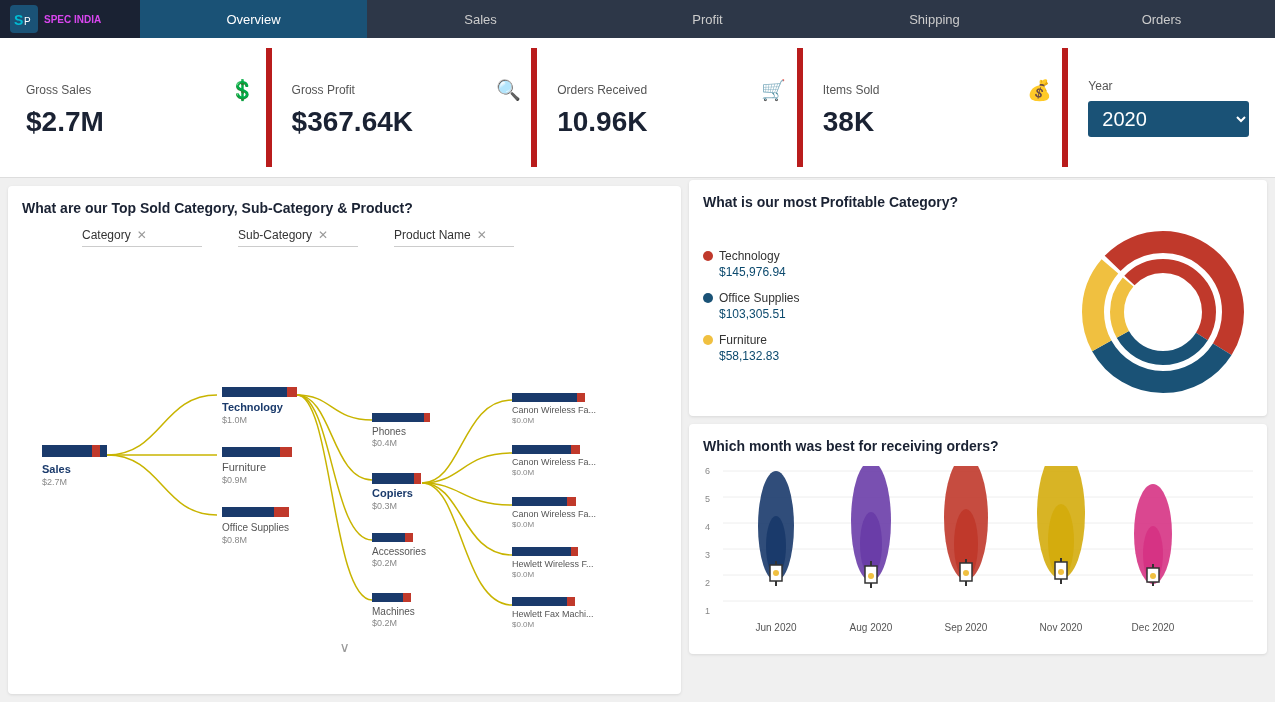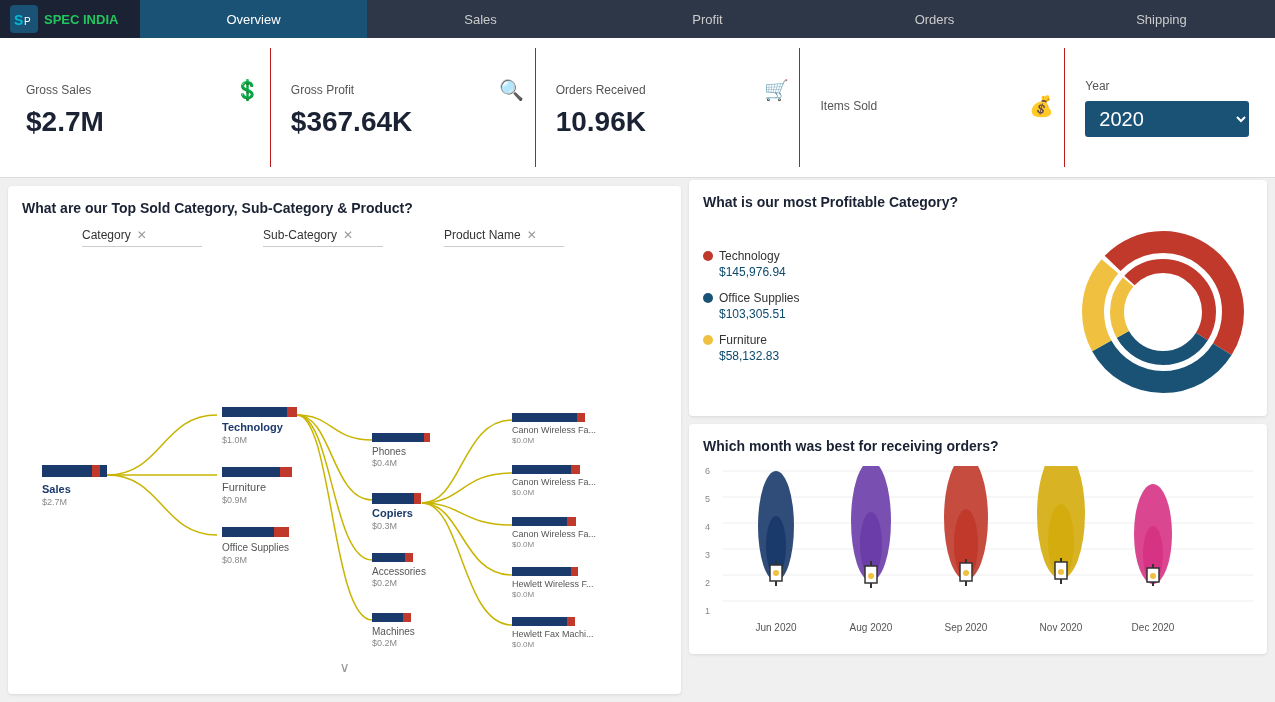--- a/index.html
+++ b/index.html
@@ -13,21 +13,21 @@
       align-items: center;
     }
     .logo-area {
       width: 140px;
       display: flex;
       align-items: center;
       padding: 0 10px;
       background: #1a2233;
       height: 100%;
     }
-    .logo-text { color: #22c55e; font-size: 13px; font-weight: bold; }
+    .logo-text { color: #d946ef; font-size: 10px; font-weight: bold; }
     .logo-icon { width: 28px; height: 28px; margin-right: 6px; }
     .nav-tabs { display: flex; flex: 1; height: 100%; }
     .nav-tab {
       flex: 1;
       display: flex;
       align-items: center;
       justify-content: center;
       color: #ccc;
       font-size: 13px;
       font-weight: 500;
@@ -49,21 +49,21 @@
       padding: 10px 16px;
       gap: 10px;
       align-items: center;
     }
     .kpi-card {
       flex: 1;
       display: flex;
       flex-direction: column;
       justify-content: center;
       padding: 8px 10px;
-      border-right: 1px solid #b91c1c;
+      border-right: 6px solid #b91c1c;
       height: 100%;
     }
     .kpi-card:last-child { border-right: none; }
     .kpi-header {
       display: flex;
       align-items: center;
       justify-content: space-between;
       margin-bottom: 4px;
     }
     .kpi-label { font-size: 12px; color: #555; font-weight: 500; }
@@ -95,22 +95,22 @@
       background: white;
       margin: 8px 4px 8px 8px;
       border-radius: 4px;
       padding: 14px;
       box-shadow: 0 1px 3px rgba(0,0,0,0.1);
       overflow: hidden;
     }
     .panel-title { font-size: 14px; font-weight: 600; color: #1a2233; margin-bottom: 12px; }
     .filter-row {
       display: flex;
-      gap: 61px;
-      margin-bottom: 28px;
+      gap: 36px;
+      margin-bottom: 8px;
       padding-left: 60px;
     }
     .filter-pill {
       display: flex;
       align-items: center;
       gap: 6px;
       border-bottom: 1px solid #ccc;
       padding-bottom: 4px;
       font-size: 12px;
       color: #333;
@@ -167,22 +167,22 @@
       <rect width="28" height="28" rx="4" fill="#1a5276"></rect>
       <text x="4" y="20" font-size="14" fill="#00bcd4" font-weight="bold">S</text>
       <text x="14" y="20" font-size="10" fill="white">P</text>
     </svg>
     <span class="logo-text">SPEC INDIA</span>
   </div>
   <div class="nav-tabs">
     <button class="nav-tab active">Overview</button>
     <button class="nav-tab">Sales</button>
     <button class="nav-tab">Profit</button>
+    <button class="nav-tab">Shipping</button>
     <button class="nav-tab">Orders</button>
-    <button class="nav-tab">Shipping</button>
   </div>
 </div>
 
 <div class="kpi-row">
   <div class="kpi-card">
     <div class="kpi-header">
       <span class="kpi-label">Gross Sales</span>
       <span class="kpi-icon">💲</span>
     </div>
     <span class="kpi-value">$2.7M</span>
@@ -199,20 +199,21 @@
       <span class="kpi-label">Orders Received</span>
       <span class="kpi-icon">🛒</span>
     </div>
     <span class="kpi-value">10.96K</span>
   </div>
   <div class="kpi-card">
     <div class="kpi-header">
       <span class="kpi-label">Items Sold</span>
       <span class="kpi-icon">💰</span>
     </div>
+    <span class="kpi-value">38K</span>
   </div>
   <div class="kpi-card year-card">
     <span class="kpi-label">Year</span>
     <select class="year-select">
       <option>2020</option>
       <option>2019</option>
       <option>2018</option>
     </select>
   </div>
 </div>

